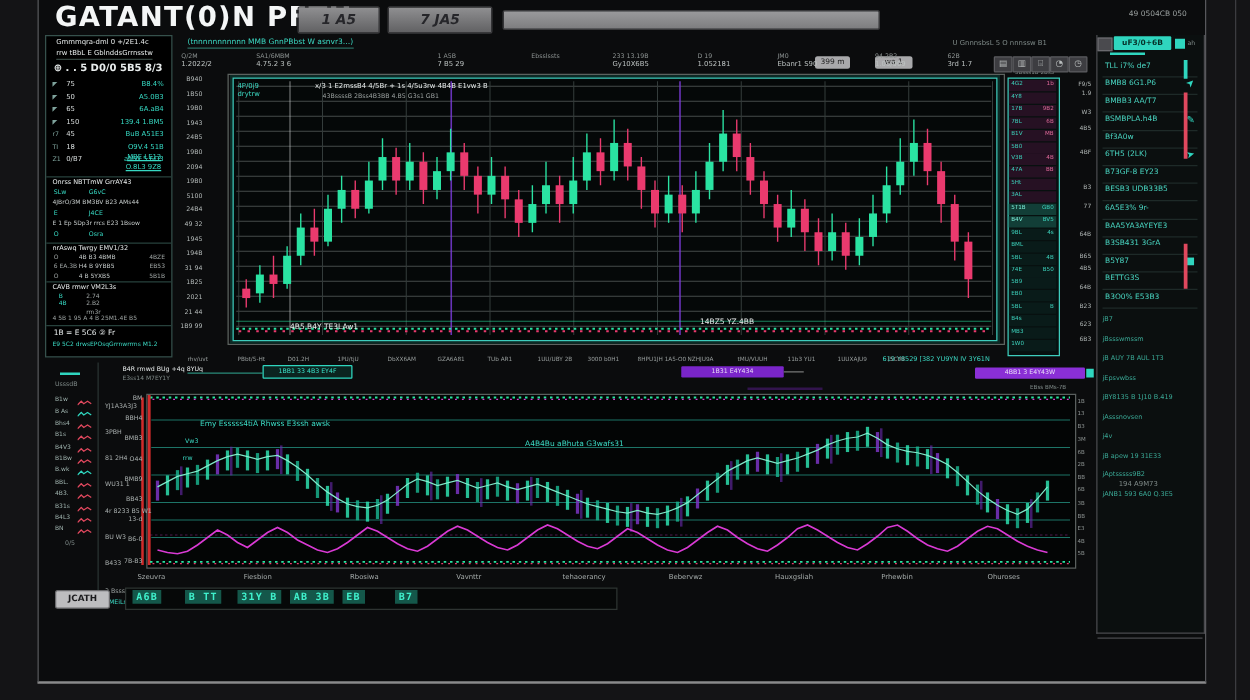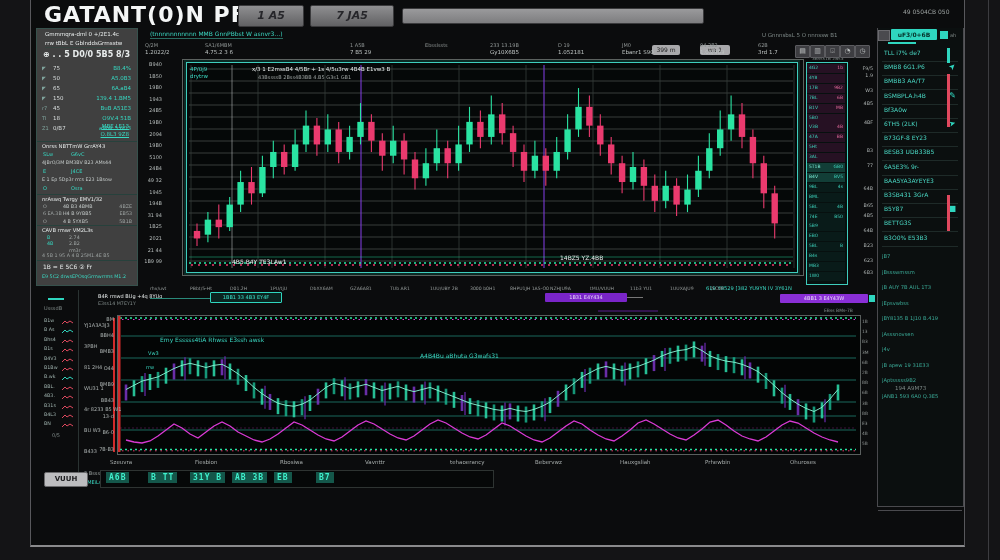--- a/index.html
+++ b/index.html
@@ -14,21 +14,21 @@
   .frame{position:absolute;left:30px;top:0;width:933px;height:545px;
     border-left:1px solid #58585c;border-right:1px solid #58585c;
     border-bottom:2px solid #8a8a8c;background:#0b0c0d;}
   .titlebar-title{font-size:22px;font-weight:600;letter-spacing:1px;color:#f4f6f6;}
   .tab-btn{position:absolute;height:20px;background:linear-gradient(#8f8f91,#616163);
     border:1px solid #3a3a3c;border-radius:2px;color:#26262a;font-size:11px;
     font-style:italic;font-weight:bold;text-align:center;line-height:20px;}
   .long-bar{position:absolute;height:14px;background:linear-gradient(#9a9a9c,#7d7d7f);
     border:1px solid #3a3a3c;border-radius:2px;}
   .mw{position:absolute;left:36px;top:28px;width:100px;height:256px;
-    background:#404040;border:1px solid #36514c;}
+    background:#000000;border:1px solid #36514c;}
   .mw .sec{border-top:1px solid #27413c;}
   .panel-r{position:absolute;left:877px;top:28px;width:85px;height:478px;
     background:#0b0f0f;border:1px solid #4a4a4e;border-top:none;}
   .pill{position:absolute;background:#a9a9ab;border-radius:2px;color:#222;
     font-size:6px;text-align:center;}
   .slider{position:absolute;height:9px;border-radius:1px;}
   svg{position:absolute;display:block;}
 </style>
 </head>
 <body>
@@ -529,21 +529,21 @@
 <div class="abs" style="left:940px;top:31px;width:8px;height:8px;background:#2fd6bf;"></div>
 <div class="txt dim" style="left:950px;top:32px;font-size:5px;">ah</div>
 <div class="abs" style="left:888px;top:42px;width:28px;height:2px;background:#2fd6bf;"></div>
 <div id="rp-items"></div>
 <div class="txt dim" style="left:895px;top:385px;font-size:5.5px;">194 A9M73</div>
 <div class="abs" style="left:947px;top:48px;width:3px;height:15px;background:#2fd6bf;"></div>
 <div class="abs" style="left:947px;top:74px;width:3px;height:53px;background:#e0485e;"></div>
 <div class="abs" style="left:947px;top:195px;width:3px;height:36px;background:#e0485e;"></div>
 <div class="abs" style="left:878px;top:510px;width:84px;height:1px;background:#4a4a4e;"></div>
 
-<div class="abs" style="left:44px;top:472px;width:42px;height:13px;background:#bdbdbf;border:1px solid #6a6a6c;border-radius:2px;color:#1c1c1e;font-size:7px;font-weight:bold;text-align:center;line-height:13px;">VUUH</div>
+<div class="abs" style="left:44px;top:472px;width:42px;height:13px;background:#bdbdbf;border:1px solid #6a6a6c;border-radius:2px;color:#1c1c1e;font-size:7px;font-weight:bold;text-align:center;line-height:13px;">JCATH</div>
 <div class="abs" style="left:100px;top:470px;width:392px;height:16px;background:#060808;border:1px solid #2e3432;"></div>
 <div id="status-segments"></div>
 
 <div style="position: absolute; white-space: nowrap; left: 145px; top: 42px;">
       <div style="position: absolute; white-space: nowrap; left: 0px; top: 0px; font-size: 5px; color: rgb(141, 147, 146);">Q/2M</div>
       <div style="position: absolute; white-space: nowrap; left: 0px; top: 7px; font-size: 5.5px; color: rgb(188, 194, 193);">1.2022/2</div>
     </div>
     <div style="position: absolute; white-space: nowrap; left: 205px; top: 42px;">
       <div style="position: absolute; white-space: nowrap; left: 0px; top: 0px; font-size: 5px; color: rgb(141, 147, 146);">SA1/6MBM</div>
       <div style="position: absolute; white-space: nowrap; left: 0px; top: 7px; font-size: 5.5px; color: rgb(188, 194, 193);">4.75.2 3 6</div>

